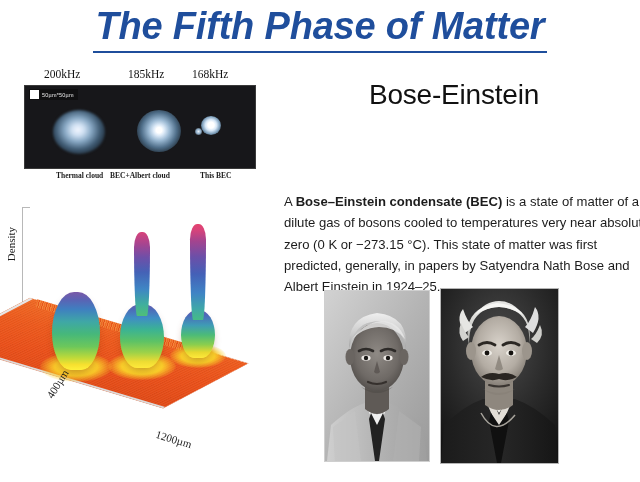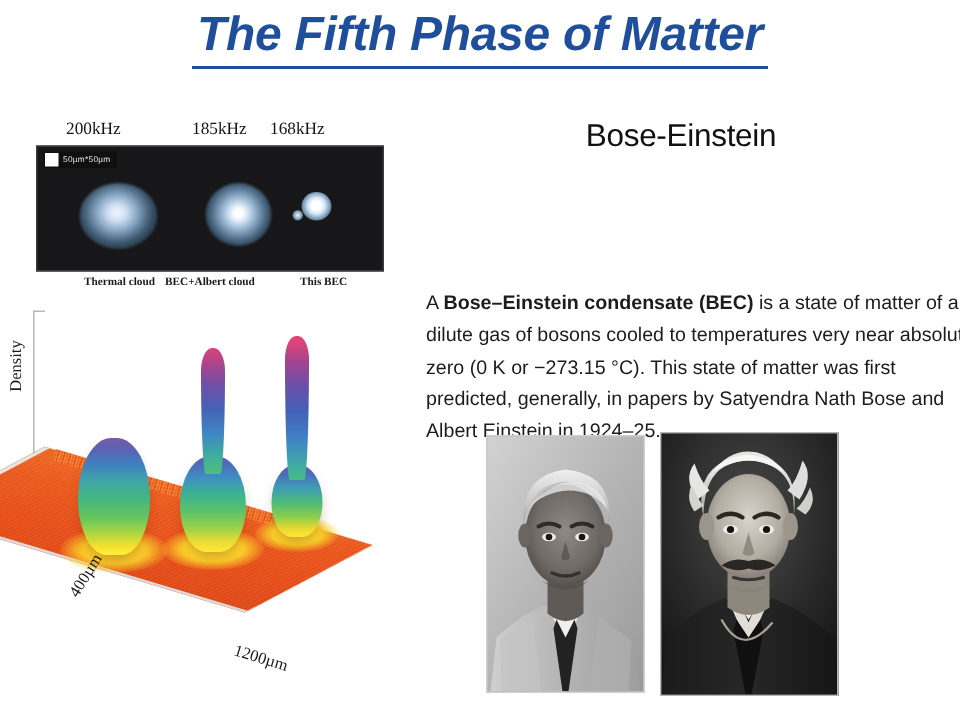--- a/index.html
+++ b/index.html
@@ -16,21 +16,21 @@
   }
 
   
   #slide-title {
     position: absolute;
     top: 4px;
     left: 0;
     width: 640px;
     text-align: center;
     font-family: "Liberation Sans", sans-serif;
-    font-size: 32px;
+    font-size: 38px;
     font-weight: bold;
     font-style: italic;
     color: #1f4e9c;
     letter-spacing: -0.2px;
     white-space: nowrap;
   }
   #slide-title .tt-inner {
     display: inline-block;
     border-bottom: 2.5px solid #1f4e9c;
     padding: 0 3px 2px 3px;
@@ -47,34 +47,34 @@
   #tof-caption {
     font-family: "Liberation Serif", serif;
     font-size: 11px;
     color: #1a1a1a;
     white-space: nowrap;
     line-height: 1.1;
   }
   #tof-freq-row {
     position: relative;
     height: 17px;
-    margin-top: 12px;
+    margin-top: 0;
     margin-left: 14px;
   }
   .freq-label {
     position: absolute;
     top: 0;
     font-family: "Liberation Serif", serif;
     font-size: 11.5px;
     color: #141414;
     white-space: nowrap;
   }
   #freq-200 { left: 20px; }
   #freq-185 { left: 104px; }
-  #freq-168 { left: 156px; }
+  #freq-168 { left: 168px; }
 
   #absorption-panel {
     position: relative;
     margin-left: 14px;
     width: 230px;
     height: 82px;
     background: #17171a;
     border: 1px solid #3a3a3a;
     overflow: hidden;
   }
@@ -343,21 +343,21 @@
   }
 
   
   #bec-heading {
     position: absolute;
     left: 272px;
     top: 78px;
     width: 364px;
     text-align: center;
     font-family: "Liberation Sans", sans-serif;
-    font-size: 21px;
+    font-size: 28px;
     font-weight: normal;
     color: #111111;
     line-height: 1.22;
     letter-spacing: -0.2px;
   }
   #bec-paragraph {
     position: absolute;
     left: 284px;
     top: 178px;
     width: 366px;

